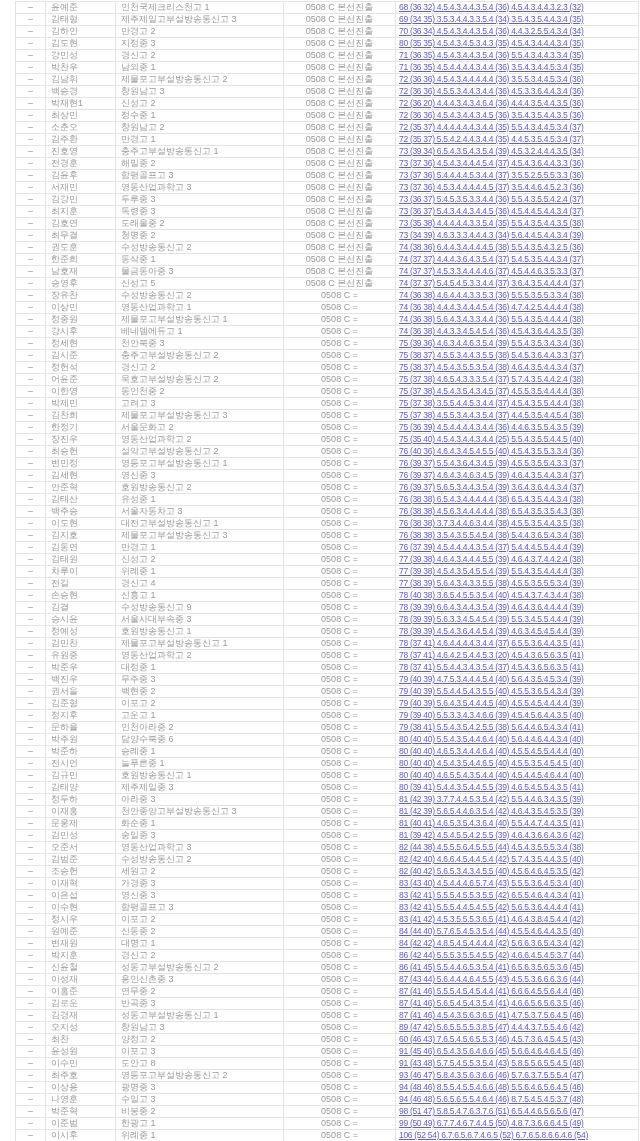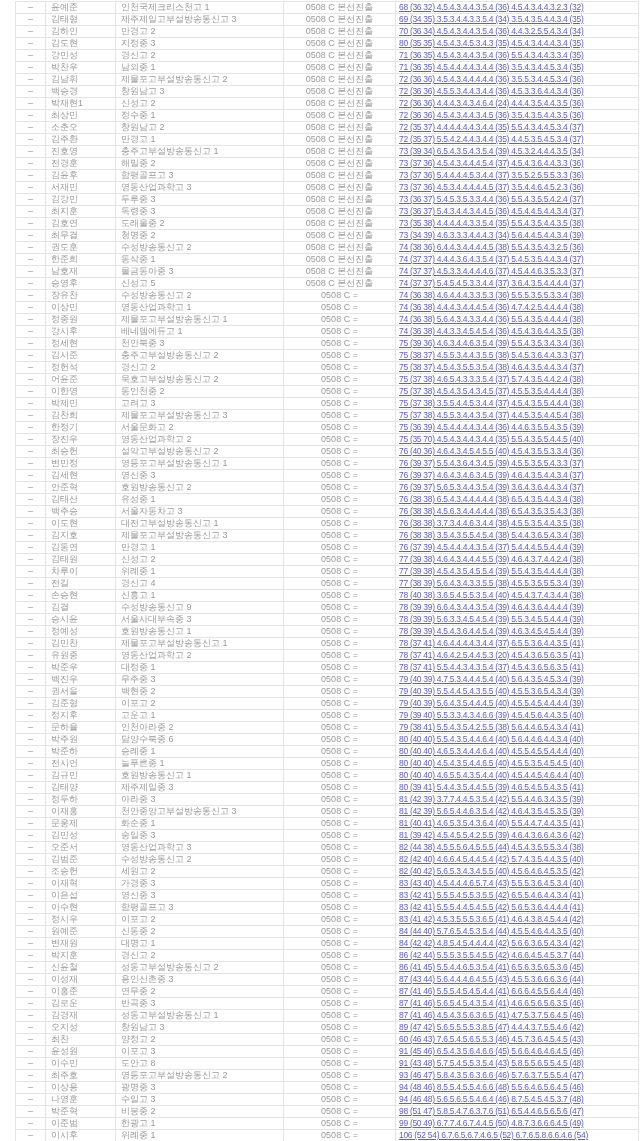--- a/index.html
+++ b/index.html
@@ -82,21 +82,21 @@
     <td class="c-name">백승경</td>
     <td class="c-school">창원남고 3</td>
     <td class="c-status">0508 C 본선진출</td>
     <td class="c-score"><a href="#" class="score">72 (36 36) 4.5.5.3.4.4.3.4.4 (36) 4.5.3.3.6.4.4.3.4 (36)</a></td>
   </tr>
         <tr>
     <td class="c-rank">–</td>
     <td class="c-name">박재현1</td>
     <td class="c-school">신성고 2</td>
     <td class="c-status">0508 C 본선진출</td>
-    <td class="c-score"><a href="#" class="score">72 (36 36) 4.4.4.3.4.3.4.6.4 (24) 4.4.4.3.5.4.4.3.5 (36)</a></td>
+    <td class="c-score"><a href="#" class="score">72 (36 20) 4.4.4.3.4.3.4.6.4 (36) 4.4.4.3.5.4.4.3.5 (36)</a></td>
   </tr>
         <tr>
     <td class="c-rank">–</td>
     <td class="c-name">최상민</td>
     <td class="c-school">정수중 1</td>
     <td class="c-status">0508 C 본선진출</td>
     <td class="c-score"><a href="#" class="score">72 (36 36) 4.5.4.3.4.4.3.4.5 (36) 3.5.4.3.5.4.4.3.5 (36)</a></td>
   </tr>
         <tr>
     <td class="c-rank">–</td>
@@ -278,21 +278,21 @@
     <td class="c-name">한정기</td>
     <td class="c-school">서울문화고 2</td>
     <td class="c-status">0508 C =</td>
     <td class="c-score"><a href="#" class="score">75 (36 39) 4.5.4.4.4.4.3.4.4 (36) 4.4.6.3.5.5.4.3.5 (39)</a></td>
   </tr>
         <tr>
     <td class="c-rank">–</td>
     <td class="c-name">장진우</td>
     <td class="c-school">영동산업과학고 2</td>
     <td class="c-status">0508 C =</td>
-    <td class="c-score"><a href="#" class="score">75 (35 70) 4.5.4.3.4.4.3.4.4 (35) 5.5.4.3.5.5.4.4.5 (40)</a></td>
+    <td class="c-score"><a href="#" class="score">75 (35 40) 4.5.4.3.4.4.3.4.4 (25) 5.5.4.3.5.5.4.4.5 (40)</a></td>
   </tr>
         <tr>
     <td class="c-rank">–</td>
     <td class="c-name">최승헌</td>
     <td class="c-school">설악고부설방송통신고 2</td>
     <td class="c-status">0508 C =</td>
     <td class="c-score"><a href="#" class="score">76 (40 36) 4.6.4.3.4.5.4.5.5 (40) 4.5.4.3.5.5.3.3.4 (36)</a></td>
   </tr>
         <tr>
     <td class="c-rank">–</td>

